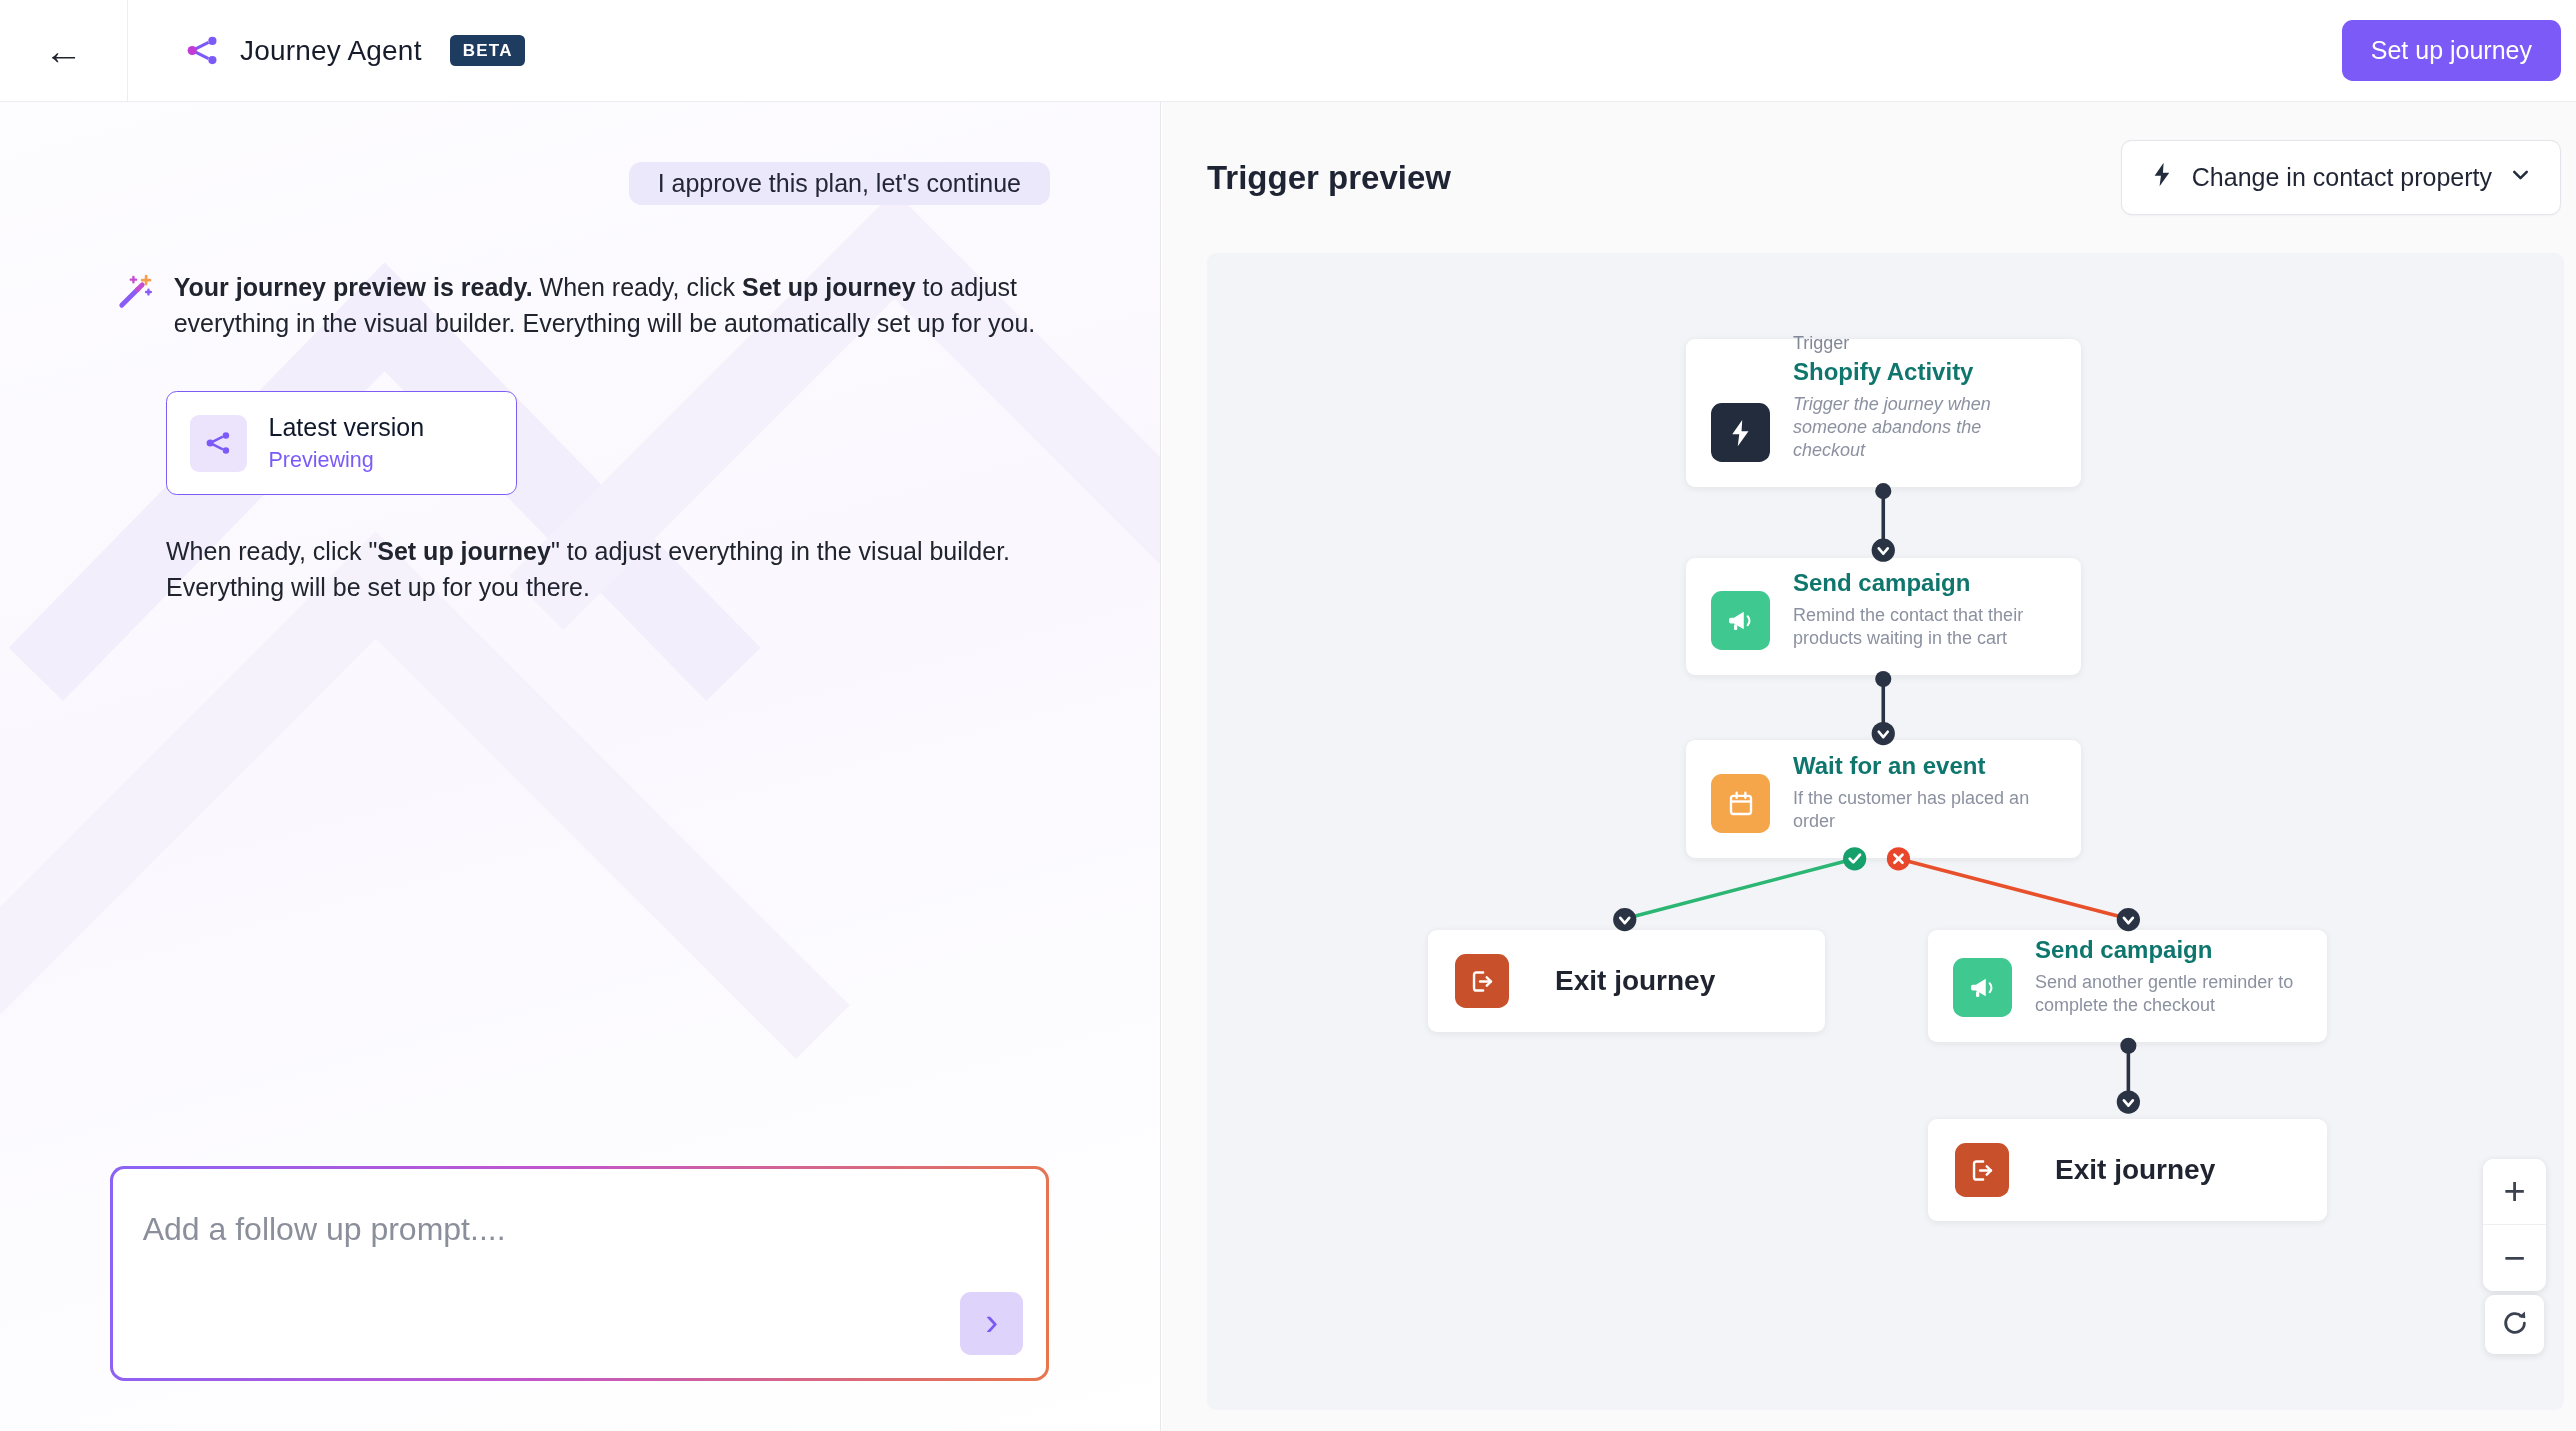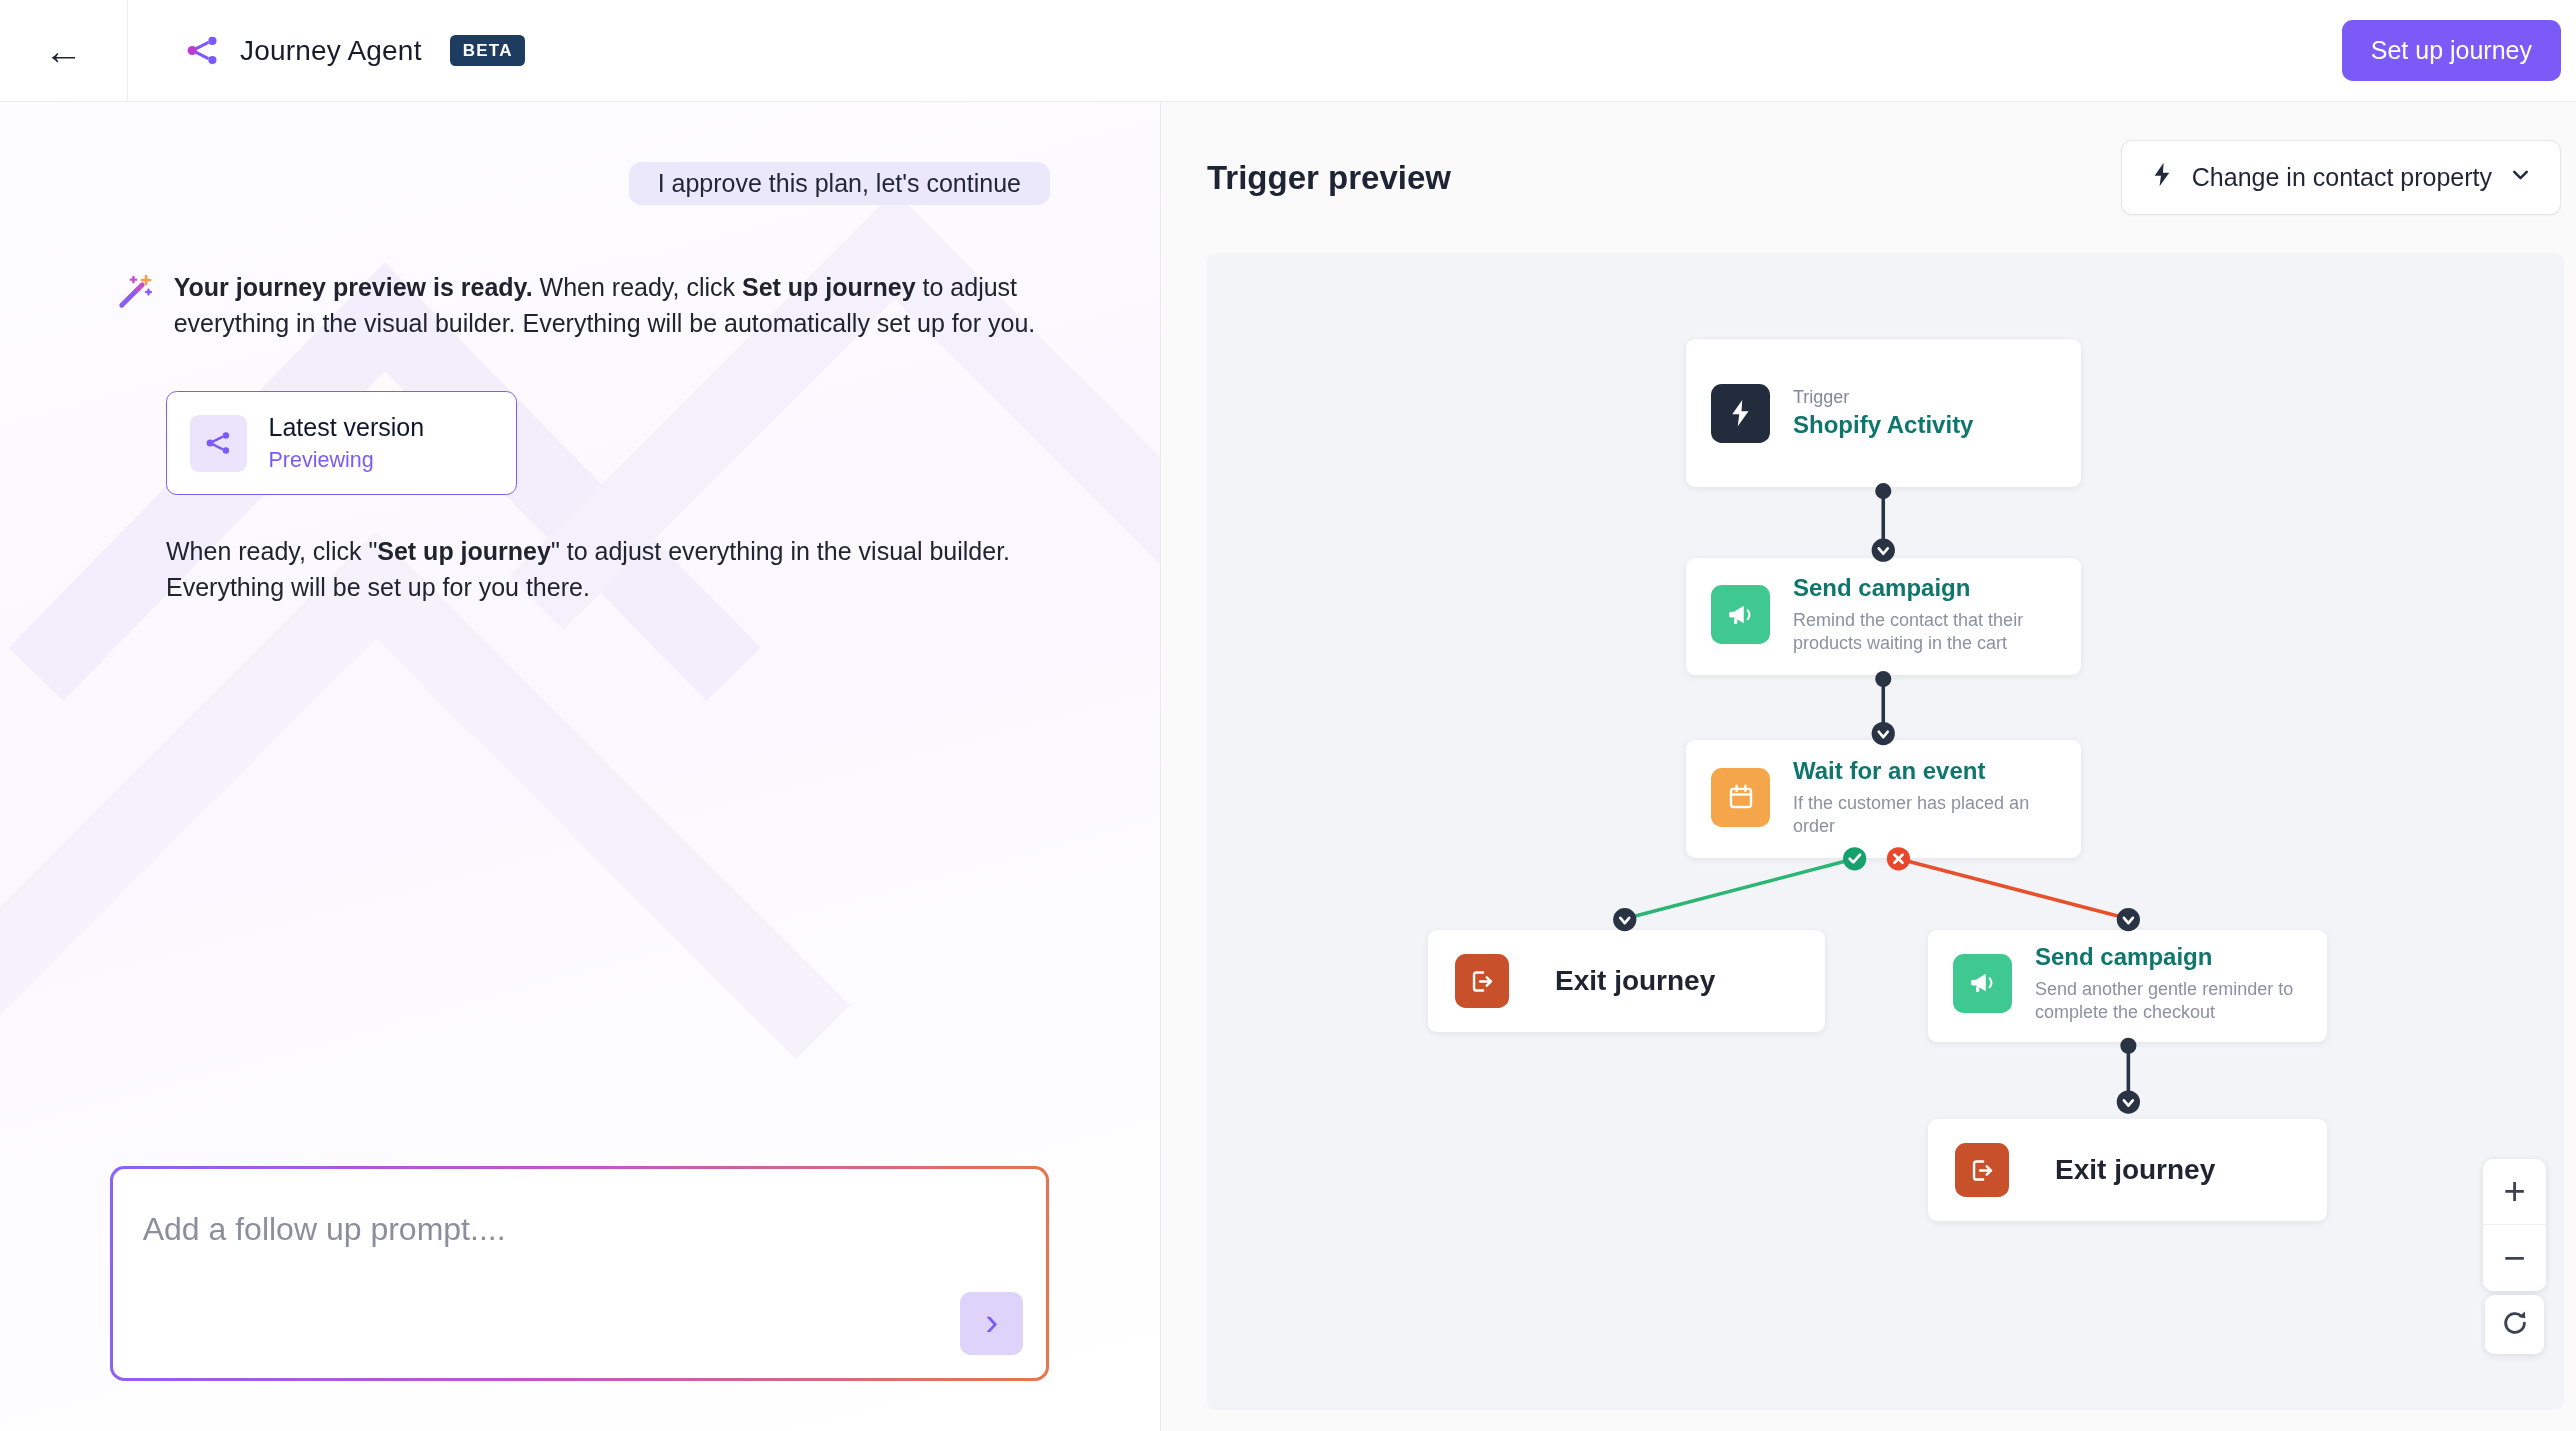--- a/index.html
+++ b/index.html
@@ -107,21 +107,21 @@
     box-shadow: 0 0.9px 1.8px rgba(0,0,0,.04);
   }
   .canvas {
     position: absolute; left: 45px; right: 12.5px; top: 151px; bottom: 21.5px;
     background: #f3f4f7; border-radius: 9px;
   }
   .edges { position: absolute; left: 0; top: 0; z-index: 3; pointer-events: none; }
   .node {
     position: absolute; background: #fff; border-radius: 9px; z-index: 2;
     box-shadow: 0 1.8px 7.2px rgba(20,24,40,.07);
-    display: flex; align-items: center; gap: 23px; padding: 25px; cursor: pointer;
+    display: flex; align-items: flex-end; gap: 23px; padding: 25px; cursor: pointer;
   }
   .node.exit-node { align-items: center; padding: 0 0 0 27px; }
   .node-icon {
     flex: 0 0 auto; width: 59px; height: 59px; border-radius: 10.7px;
     display: flex; align-items: center; justify-content: center;
   }
   .node-icon.small { width: 54px; height: 54px; }
   .icon-navy { background: #232c3d; }
   .icon-green { background: #3fc88f; }
   .icon-orange { background: #f5a54a; }
@@ -296,20 +296,21 @@
 
     <div class="node" style="left:479px; top:86px; width:395px; height:148px">
       <div class="node-icon icon-navy">
         <svg width="30" height="30" viewBox="0 0 24 24">
           <polygon points="13,1.5 5,13 10.6,13 9.4,22.5 18,10.5 12.4,10.5" fill="#fff"></polygon>
         </svg>
       </div>
       <div class="node-text">
         <div class="node-kicker">Trigger</div>
         <div class="node-title">Shopify Activity</div>
+        <div class="node-desc italic">Trigger the journey when someone abandons the checkout</div>
       </div>
     </div>
 
     <div class="node" style="left:479px; top:305px; width:395px; height:117px; padding-top:21.5px">
       <div class="node-icon icon-green">
         <svg width="30" height="30" viewBox="0 0 24 24">
           <path d="M4 9.3h2.4L14.2 4.6v14L6.4 14H4a1.6 1.6 0 0 1-1.6-1.6v-1.5A1.6 1.6 0 0 1 4 9.3z" fill="#fff"></path>
           <rect x="6.4" y="14.6" width="2.6" height="4.6" rx="1" fill="#fff"></rect>
           <path d="M17.4 8.3a5.4 5.4 0 0 1 0 7" fill="none" stroke="#fff" stroke-width="1.8" stroke-linecap="round"></path>
         </svg>

